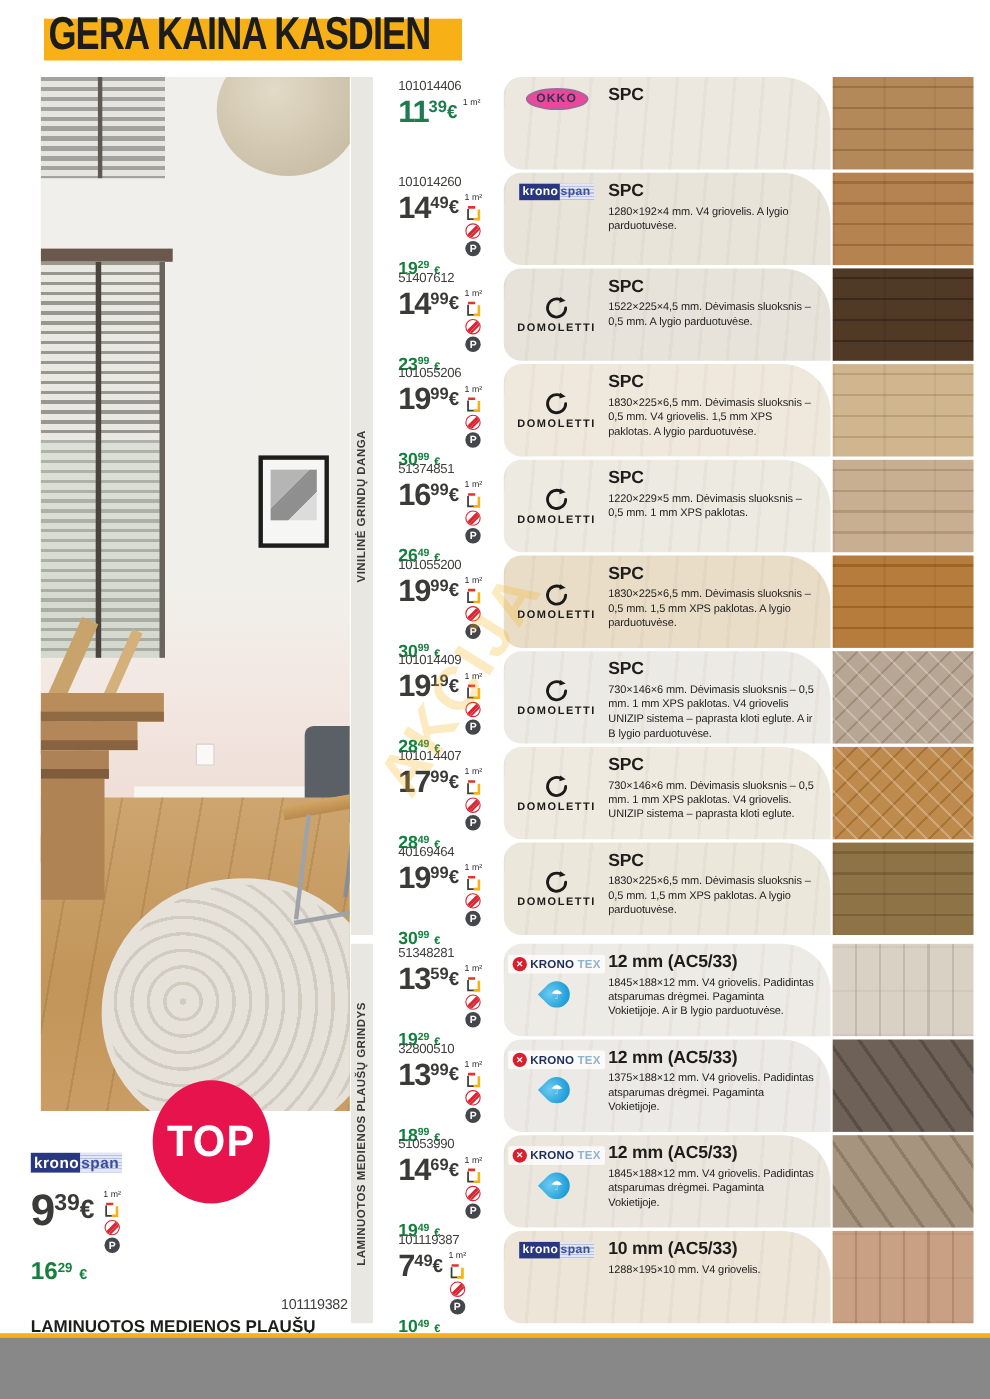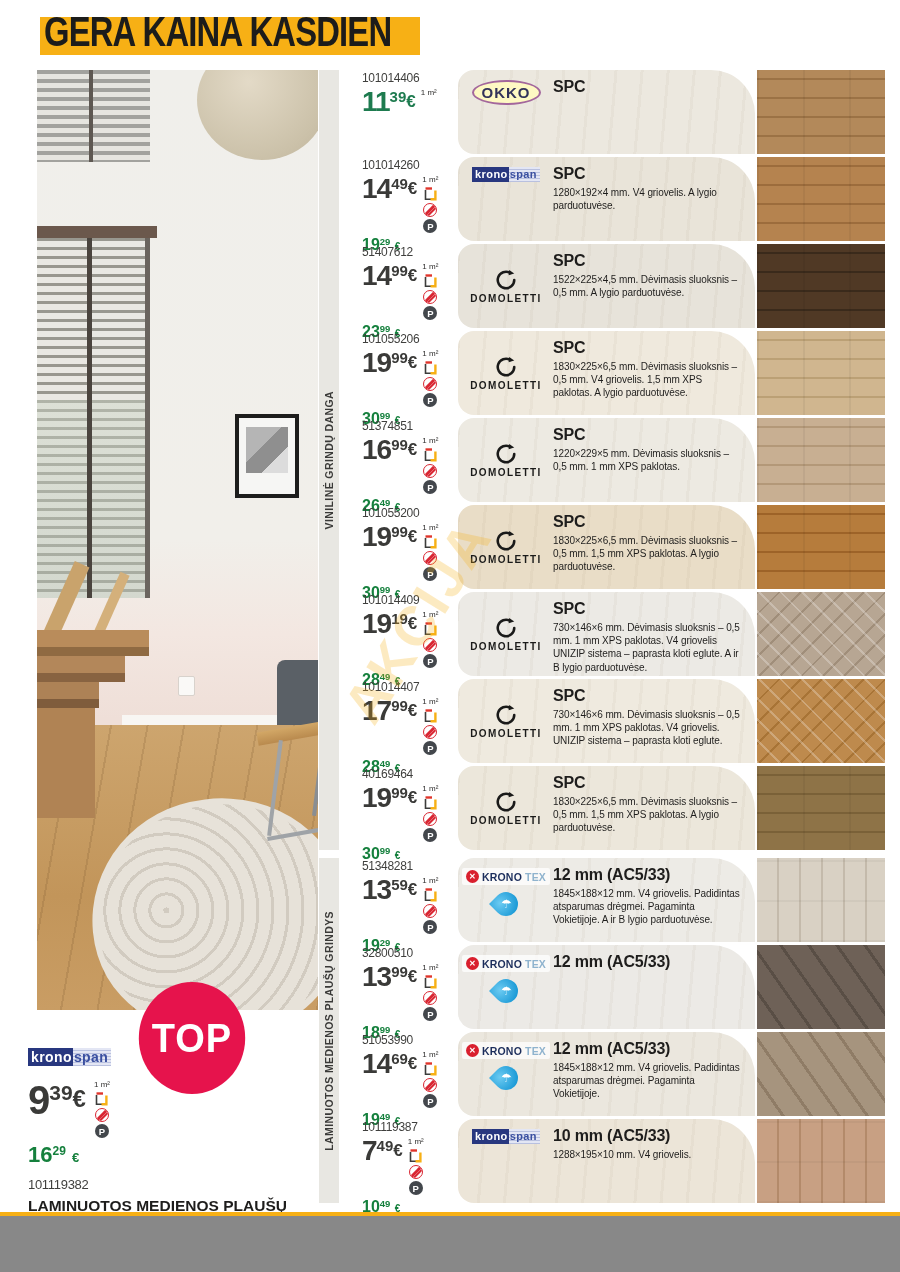--- a/index.html
+++ b/index.html
@@ -44,22 +44,22 @@
      background:repeating-linear-gradient(95deg,rgba(140,120,90,.06) 0 3px,rgba(0,0,0,0) 3px 26px);}
   .wood{position:absolute;right:0;top:0;bottom:0;width:128px;}
   .brandcell{position:absolute;left:4px;top:0;width:88px;height:84px;display:flex;flex-direction:column;
              align-items:center;justify-content:flex-start;padding-top:10px;box-sizing:border-box;gap:5px;z-index:2;}
   .row.b-domoletti .brandcell{justify-content:center;padding-top:0;}
   .textcell{position:absolute;left:95px;top:8px;width:190px;z-index:2;}
   .ptitle{font-size:16px;font-weight:800;letter-spacing:-.2px;color:#1E1D1C;margin-bottom:3px;white-space:nowrap;}
   .pdesc{font-size:10px;line-height:1.32;color:#1F1E1D;letter-spacing:-.1px;}
 
   
-  .logo-okko{border:2px solid #A3679C;border-radius:50%;background:#fef9c3;color:#33335A;
-             font-size:15px;font-weight:800;letter-spacing:1px;padding:2px 8px;}
+  .logo-okko{border:2px solid #A3679C;border-radius:50%;background:#ec4899;color:#33335A;
+             font-size:11px;font-weight:800;letter-spacing:1px;padding:2px 8px;}
   .logo-ks{display:inline-flex;font-size:11px;font-weight:800;letter-spacing:.4px;line-height:1;}
   .logo-ks .ks-l{background:#28377F;color:#fff;padding:2px 1px 2px 3px;}
   .logo-ks .ks-r{background:#E3E6F4;color:#3A4FA0;padding:2px 3px 2px 1px;
      background-image:repeating-linear-gradient(0deg,rgba(58,79,160,.25) 0 1px,rgba(0,0,0,0) 1px 3px);}
   .logo-dom{display:flex;flex-direction:column;align-items:center;gap:2px;}
   .logo-dom .dom-txt{font-size:10px;font-weight:700;letter-spacing:1.4px;color:#1B1B1A;}
   .logo-ktx{display:inline-flex;align-items:center;gap:3px;background:rgba(255,255,255,.75);
             padding:2px 4px;border-radius:2px;font-weight:800;font-size:10.5px;letter-spacing:.2px;}
   .ktx-dot{width:13px;height:13px;border-radius:50%;background:#D91F2E;color:#fff;font-size:8px;
            display:inline-flex;align-items:center;justify-content:center;font-weight:800;}
@@ -81,21 +81,21 @@
   .feat{position:relative;margin-top:38px;margin-left:0;width:288px;}
   .feat .logo-ks{font-size:14px;}
   .feat .priceline{margin-top:14px;}
   .feat .p-big .p-eur{font-size:40px;}
   .feat .p-big .p-cents{font-size:21px;vertical-align:14px;}
   .feat .p-big .p-cur{font-size:24px;vertical-align:7px;}
   .feat .side{margin-left:8px;}
   .feat .p-old{font-size:22px;margin-top:6px;}
   .feat .p-old .o-cents{font-size:12px;vertical-align:7px;}
   .feat .p-old .o-cur{font-size:13px;}
-  .feat .code{font-size:13px;margin-top:10px;}
+  .feat .code{font-size:13px;margin-top:10px;text-align:right;}
   .ftitle{font-size:15.5px;font-weight:800;line-height:1.25;margin-top:4px;color:#1E1D1C;}
   .fdesc{font-size:11px;line-height:1.35;margin-top:4px;color:#1F1E1D;}
 
   .top-badge{position:absolute;left:136px;top:912px;width:112px;height:112px;border-radius:50%;
              background:#E6134C;color:#fff;display:flex;align-items:center;justify-content:center;
              font-size:40px;font-weight:800;letter-spacing:1px;z-index:6;transform:scaleX(.95);}
 
   
   .photo{position:relative;width:281px;height:940px;margin-left:9px;overflow:hidden;
          background:linear-gradient(180deg,#F0EFEB 0%,#F1EFEA 50%,#F3E7E1 60%,#EFDFD8 69%,#EFDFD8 70%,#EFDFD8 70%);}
@@ -649,20 +649,21 @@
                     <span class="ktx-dot">✕</span>
                     <b class="ktx-a">KRONO</b>
                     <b class="ktx-b">TEX</b>
                   </span>
         <span class="drop">
                     <i>☂</i>
                   </span>
       </div>
       <div class="textcell">
         <div class="ptitle">12 mm (AC5/33)</div>
+        <div class="pdesc">1375×188×12 mm. V4 griovelis. Padidintas atsparumas drėgmei. Pagaminta Vokietijoje.</div>
       </div>
       <div class="wood" style="background: repeating-linear-gradient(55deg, rgb(110, 97, 87) 0px, rgb(110, 97, 87) 20px, rgb(89, 78, 69) 20px, rgb(89, 78, 69) 23px);"></div>
     </div>
   </div>
             <div class="row b-kronotex">
     <div class="pricecol">
       <div class="code">51053990</div>
       <div class="priceline">
         <span class="p-big"><span class="p-eur">14</span><span class="p-cents">69</span><span class="p-cur">€</span></span>
         <span class="side">

